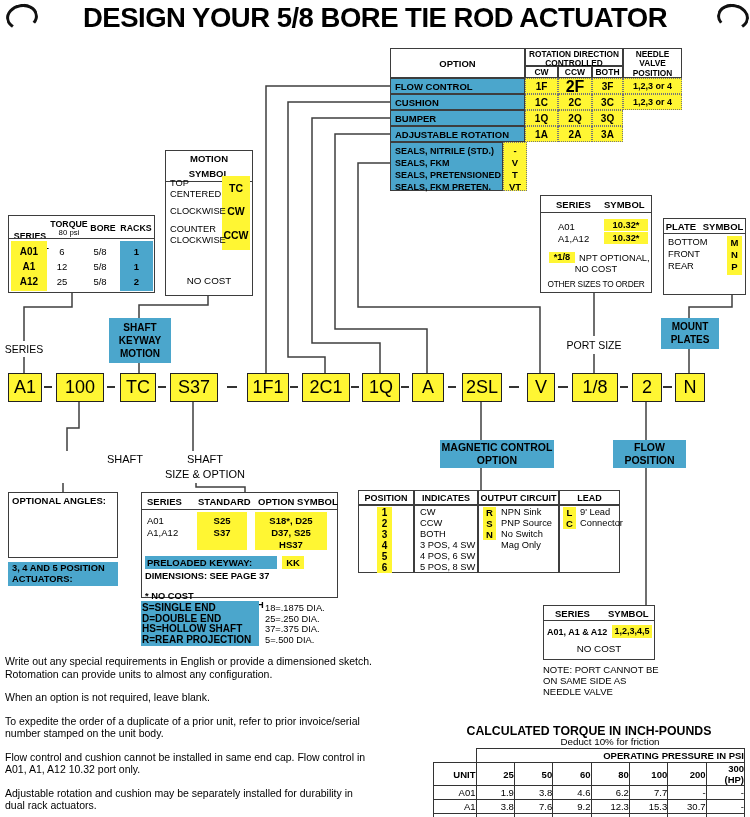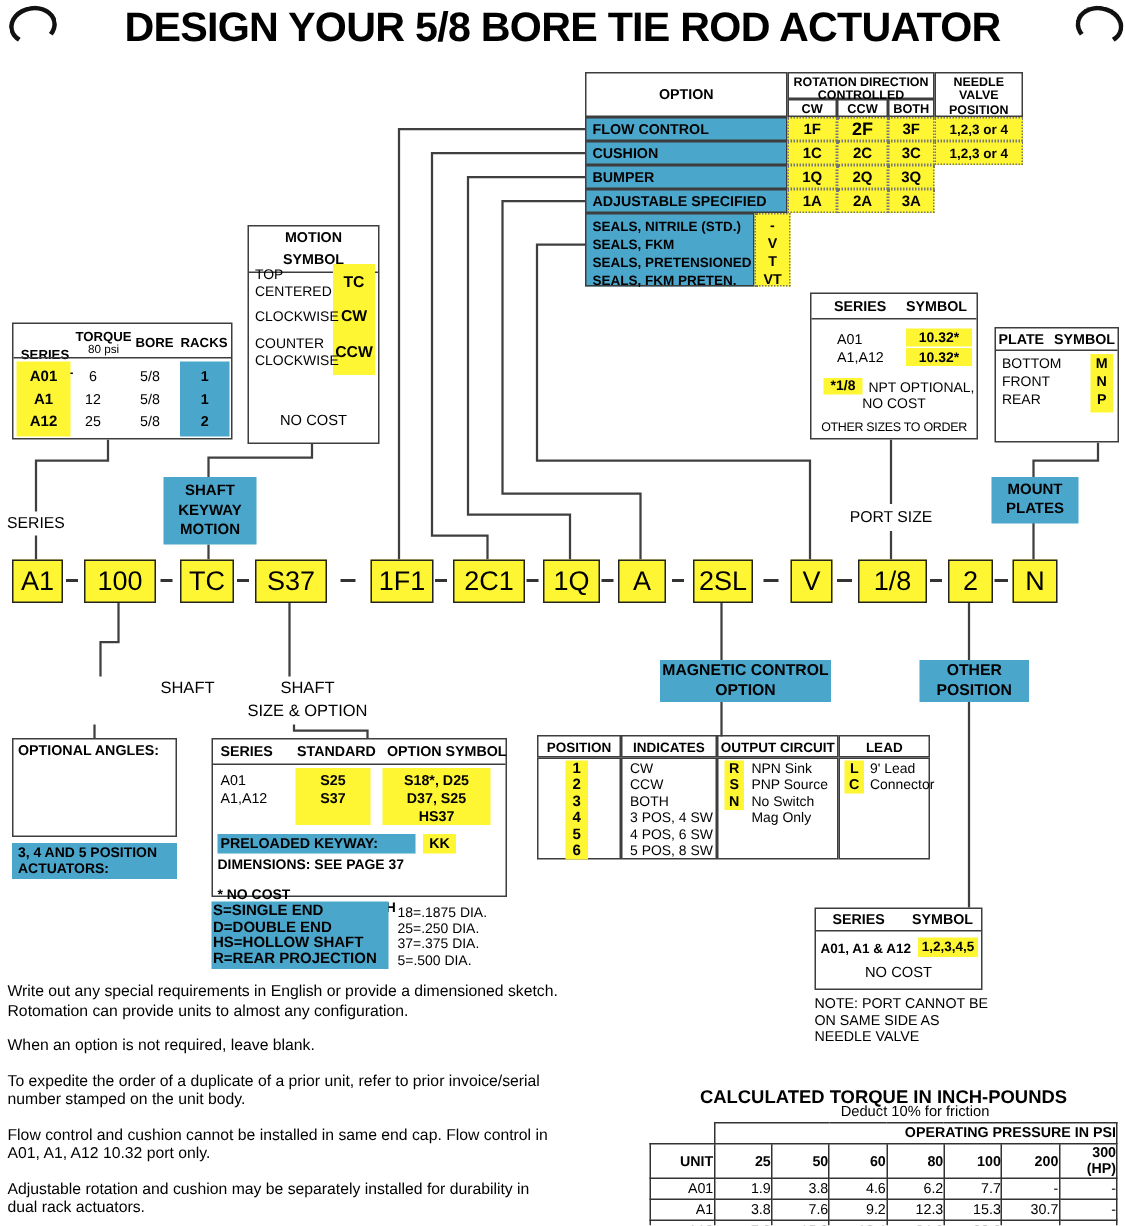--- a/index.html
+++ b/index.html
@@ -74,36 +74,36 @@
   <div class="abs b1 ctr bold" style="left:558px;top:66px;width:34px;height:12px;font-size:8.5px;line-height:11px;box-sizing:border-box">CCW</div>
   <div class="abs b1 ctr bold" style="left:592px;top:66px;width:31px;height:12px;font-size:8.5px;line-height:11px;box-sizing:border-box">BOTH</div>
   <div class="abs bx ctr bold" style="left:623px;top:48px;width:59px;height:30px;font-size:8.3px;line-height:9.3px;padding-top:1px;box-sizing:border-box">
     <div>NEEDLE</div>
     <div>VALVE</div>
     <div>POSITION</div>
   </div>
 
   <div class="abs blue b1 bold" style="left:390px;top:78px;width:135px;height:16px;font-size:9.5px;line-height:15px;padding-left:4px;box-sizing:border-box">FLOW CONTROL</div>
   <div class="abs yel bd ctr bold" style="left:525px;top:78px;width:33px;height:16px;font-size:10px;line-height:15px;box-sizing:border-box">1F</div>
-  <div class="abs yel bd ctr bold" style="left:558px;top:78px;width:34px;height:16px;font-size:12px;line-height:15px;box-sizing:border-box">2F</div>
+  <div class="abs yel bd ctr bold" style="left:558px;top:78px;width:34px;height:16px;font-size:16px;line-height:15px;box-sizing:border-box">2F</div>
   <div class="abs yel bd ctr bold" style="left:592px;top:78px;width:31px;height:16px;font-size:10px;line-height:15px;box-sizing:border-box">3F</div>
   <div class="abs yel bd ctr bold" style="left:623px;top:78px;width:59px;height:16px;font-size:9px;line-height:15px;box-sizing:border-box">1,2,3 or 4</div>
 
   <div class="abs blue b1 bold" style="left:390px;top:94px;width:135px;height:16px;font-size:9.5px;line-height:15px;padding-left:4px;box-sizing:border-box">CUSHION</div>
   <div class="abs yel bd ctr bold" style="left:525px;top:94px;width:33px;height:16px;font-size:10px;line-height:15px;box-sizing:border-box">1C</div>
   <div class="abs yel bd ctr bold" style="left:558px;top:94px;width:34px;height:16px;font-size:10px;line-height:15px;box-sizing:border-box">2C</div>
   <div class="abs yel bd ctr bold" style="left:592px;top:94px;width:31px;height:16px;font-size:10px;line-height:15px;box-sizing:border-box">3C</div>
   <div class="abs yel bd ctr bold" style="left:623px;top:94px;width:59px;height:16px;font-size:9px;line-height:15px;box-sizing:border-box">1,2,3 or 4</div>
 
   <div class="abs blue b1 bold" style="left:390px;top:110px;width:135px;height:16px;font-size:9.5px;line-height:15px;padding-left:4px;box-sizing:border-box">BUMPER</div>
   <div class="abs yel bd ctr bold" style="left:525px;top:110px;width:33px;height:16px;font-size:10px;line-height:15px;box-sizing:border-box">1Q</div>
   <div class="abs yel bd ctr bold" style="left:558px;top:110px;width:34px;height:16px;font-size:10px;line-height:15px;box-sizing:border-box">2Q</div>
   <div class="abs yel bd ctr bold" style="left:592px;top:110px;width:31px;height:16px;font-size:10px;line-height:15px;box-sizing:border-box">3Q</div>
 
-  <div class="abs blue b1 bold" style="left:390px;top:126px;width:135px;height:16px;font-size:9.5px;line-height:15px;padding-left:4px;box-sizing:border-box">ADJUSTABLE SPECIFIED</div>
+  <div class="abs blue b1 bold" style="left:390px;top:126px;width:135px;height:16px;font-size:9.5px;line-height:15px;padding-left:4px;box-sizing:border-box">ADJUSTABLE ROTATION</div>
   <div class="abs yel bd ctr bold" style="left:525px;top:126px;width:33px;height:16px;font-size:10px;line-height:15px;box-sizing:border-box">1A</div>
   <div class="abs yel bd ctr bold" style="left:558px;top:126px;width:34px;height:16px;font-size:10px;line-height:15px;box-sizing:border-box">2A</div>
   <div class="abs yel bd ctr bold" style="left:592px;top:126px;width:31px;height:16px;font-size:10px;line-height:15px;box-sizing:border-box">3A</div>
 
   <div class="abs blue b1 bold" style="left:390px;top:142px;width:113px;height:49px;font-size:9px;line-height:12px;padding:2px 0 0 4px;box-sizing:border-box">
     <div>SEALS, NITRILE (STD.)</div>
     <div>SEALS, FKM</div>
     <div>SEALS, PRETENSIONED</div>
     <div>SEALS, FKM PRETEN.</div>
   </div>
@@ -203,21 +203,21 @@
   </div>
   <div class="abs ctr" style="left:122px;top:452px;width:166px;font-size:11px;line-height:15px">
     <div>SHAFT</div>
     <div>SIZE &amp; OPTION</div>
   </div>
   <div class="abs blue ctr bold" style="left:440px;top:440px;width:114px;height:28px;font-size:10.5px;line-height:13px;padding-top:1px;box-sizing:border-box">
     <div>MAGNETIC CONTROL</div>
     <div>OPTION</div>
   </div>
   <div class="abs blue ctr bold" style="left:613px;top:440px;width:73px;height:28px;font-size:10.5px;line-height:13px;padding-top:1px;box-sizing:border-box">
-    <div>OTHER</div>
+    <div>FLOW</div>
     <div>POSITION</div>
   </div>
 
   <div class="abs bx" style="left:8px;top:492px;width:110px;height:66px;box-sizing:border-box;background:#fff">
     <div style="font-size:9.5px;font-weight:bold;padding:2px 0 1px 3px">OPTIONAL ANGLES:</div>
   </div>
   <div class="abs blue bold" style="left:8px;top:562px;width:110px;height:24px;font-size:9.3px;line-height:11px;padding:1px 0 0 4px;box-sizing:border-box">3, 4 AND 5 POSITION ACTUATORS:</div>
 
   <div class="abs bx" style="left:141px;top:492px;width:197px;height:106px;box-sizing:border-box;background:#fff"></div>
   <div class="abs bold" style="left:147px;top:496px;font-size:9.5px">SERIES</div>

